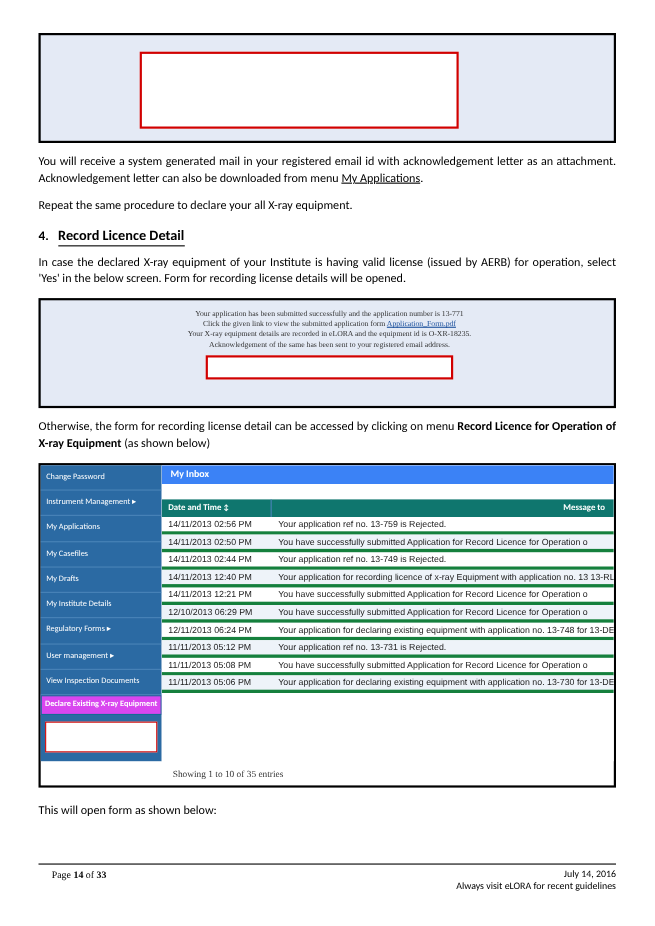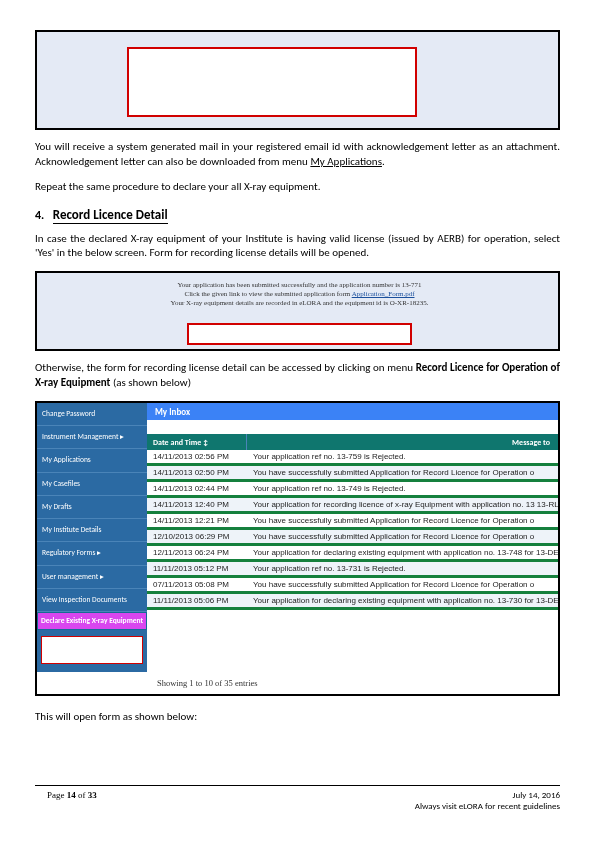--- a/index.html
+++ b/index.html
@@ -42,21 +42,21 @@
   h3.section {
     font-size: 13px;
     margin: 14px 0 8px 0;
     display: inline-block;
     border-bottom: 1px solid #000;
     padding-bottom: 1px;
   }
   .section-wrap { margin: 12px 0 6px 0; }
   .section-num { font-weight: bold; font-size: 12px; }
   .figure2 {
-    height: 80px;
+    height: 100px;
     background: #e4eaf5;
   }
   .figure2 .msgbox {
     position: absolute;
     left: 120px;
     top: 8px;
     width: 285px;
     text-align: center;
     font-family: "Times New Roman", serif;
     font-size: 7px;
@@ -188,20 +188,21 @@
 
 <p class="body">In case the declared X-ray equipment of your Institute is having valid license (issued by AERB) for operation, select 'Yes' in the below screen. Form for recording license details will be opened.</p>
 
 <div class="figure-box figure2">
   <div class="msgbox">
     <div>Your application has been submitted successfully and the application number is 13-771</div>
     <div>
       <span>Click the given link to view the submitted application form </span><span class="link">Application_Form.pdf</span>
     </div>
     <div>Your X-ray equipment details are recorded in eLORA and the equipment id is O-XR-18235.</div>
+    <div>Acknowledgement of the same has been sent to your registered email address.</div>
   </div>
   <div class="redframe-abs"></div>
 </div>
 
 <p class="body">
   <span>Otherwise, the form for recording license detail can be accessed by clicking on menu </span><span class="b">Record Licence for Operation of X-ray Equipment</span><span> (as shown below)</span>
 </p>
 
 <div class="figure3">
   <div class="row">
@@ -257,21 +258,21 @@
           </div>
           <div class="tbodyrow">
             <div class="colA">12/11/2013 06:24 PM</div>
             <div class="colB">Your application for declaring existing equipment with application no. 13-748 for 13-DECEQ-540</div>
           </div>
           <div class="tbodyrow alt">
             <div class="colA">11/11/2013 05:12 PM</div>
             <div class="colB">Your application ref no. 13-731 is Rejected.</div>
           </div>
           <div class="tbodyrow">
-            <div class="colA">07/11/2013 05:08 PM</div>
+            <div class="colA">11/11/2013 05:08 PM</div>
             <div class="colB">You have successfully submitted Application for Record Licence for Operation o</div>
           </div>
           <div class="tbodyrow alt">
             <div class="colA">11/11/2013 05:06 PM</div>
             <div class="colB">Your application for declaring existing equipment with application no. 13-730 for 13-DECEQ-515</div>
           </div>
         </div>
     </div>
   </div>
   <div class="showing">Showing 1 to 10 of 35 entries</div>

